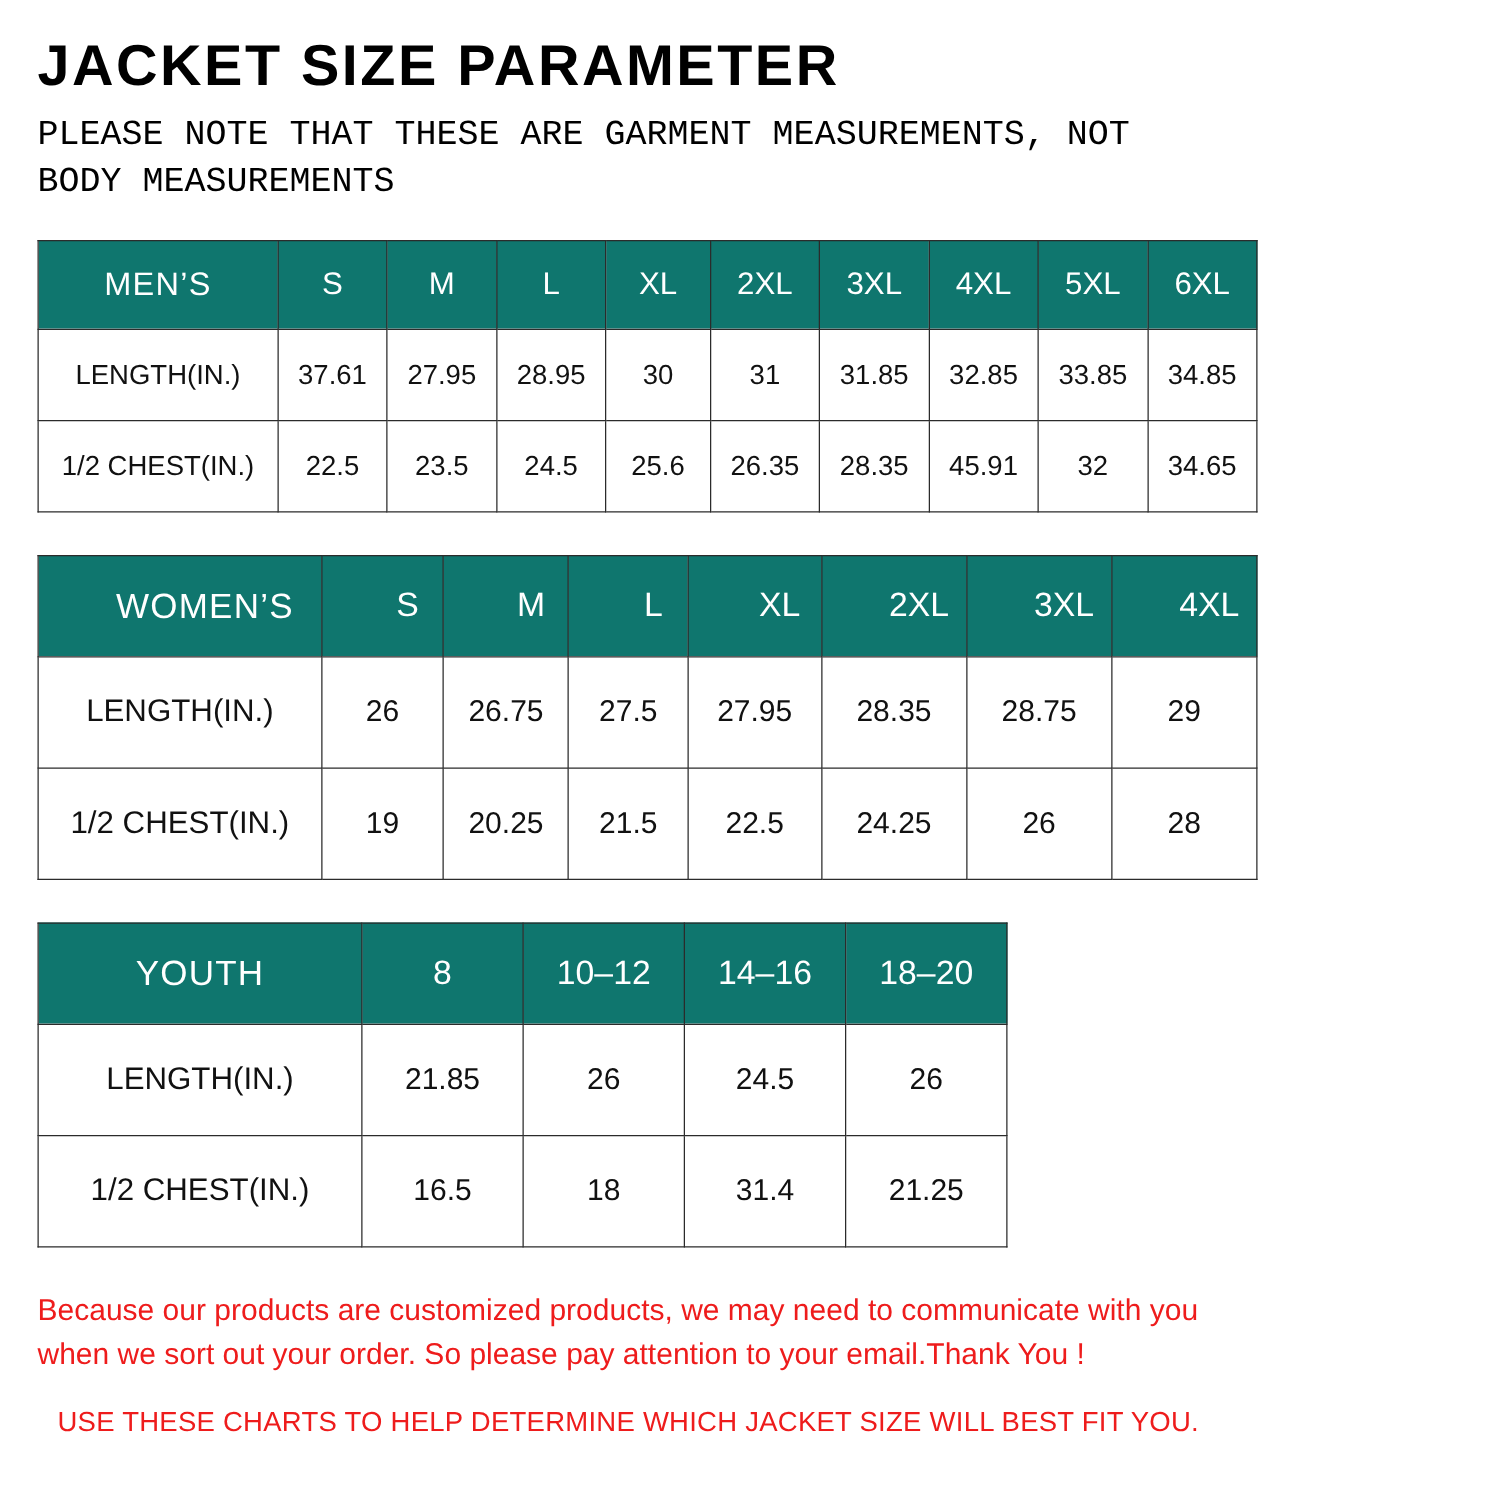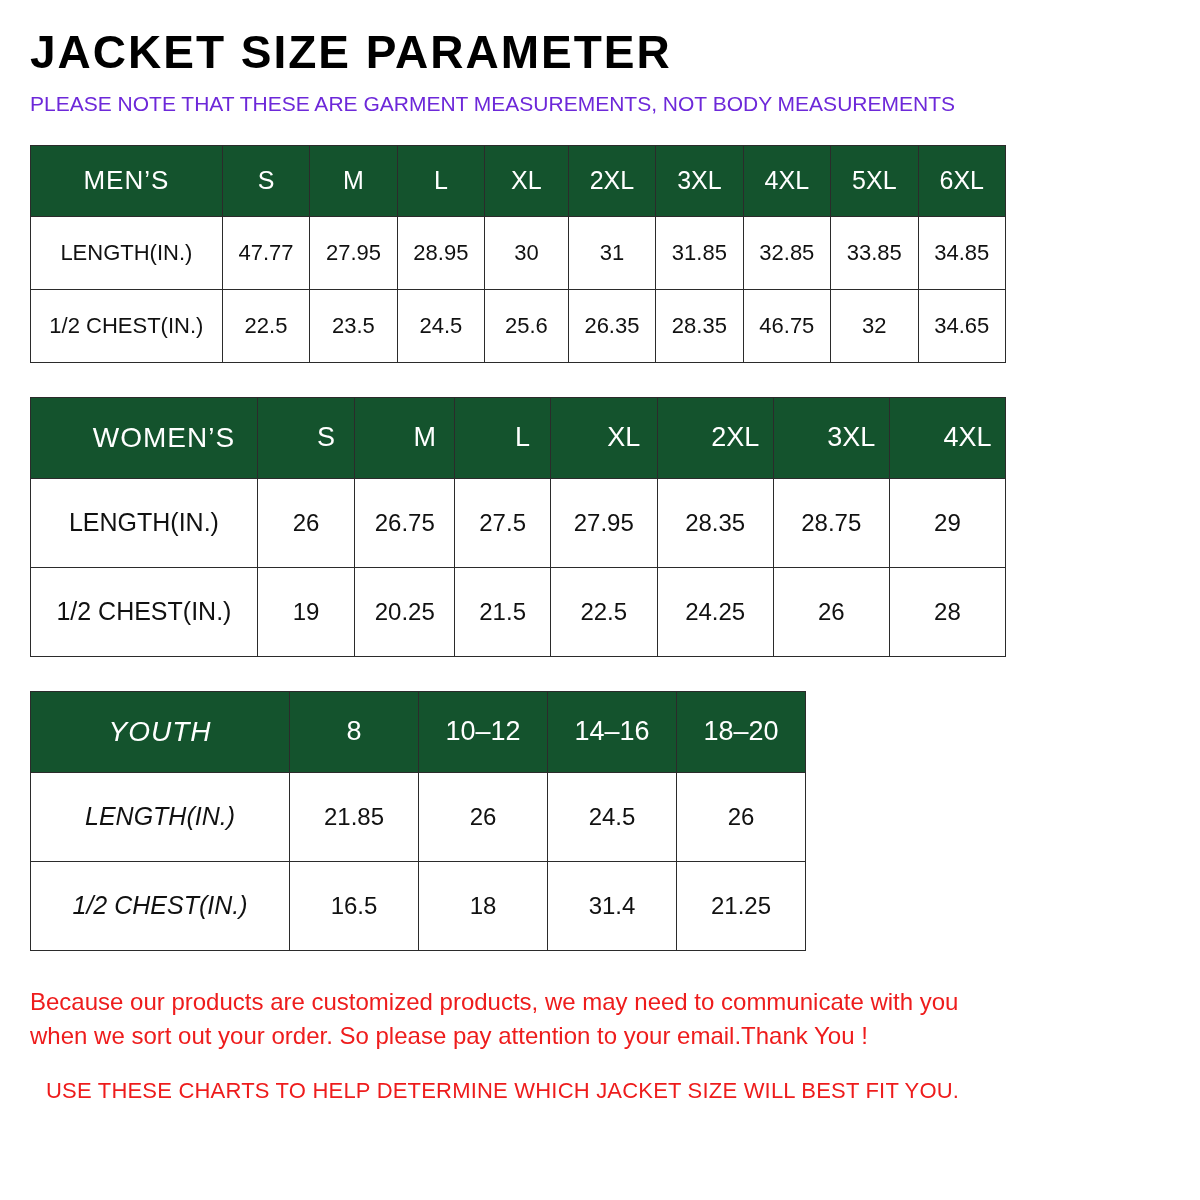--- a/index.html
+++ b/index.html
@@ -23,42 +23,43 @@
   }
   .title {
     font-size: 46px;
     font-weight: bold;
     letter-spacing: 2px;
     line-height: 1.05;
     margin: 0 0 14px 0;
     color: #000;
   }
   .note {
-    color: #6d28d9;
-    font-size: 21px;
+    color: #000000;
+    font-size: 28px;
     line-height: 1.35;
     margin: 0 0 26px 0;
     max-width: 930px;
+    font-family: Liberation Mono, monospace;
   }
   table.size-table {
     border-collapse: collapse;
     table-layout: fixed;
     margin-bottom: 34px;
   }
   table.size-table td {
     border: 1px solid #2b2b2b;
     text-align: center;
     vertical-align: middle;
     font-size: 22px;
     color: #111;
     background: #fff;
     padding: 0;
   }
   table.size-table tr.head td {
-    background: #14532d;
+    background: #0f766e;
     color: #ffffff;
     font-weight: normal;
   }
   td.label {
     text-align: center;
     font-size: 23px;
   }
   tr.head td.label {
     font-size: 26px;
     letter-spacing: 1px;
@@ -74,21 +75,21 @@
   .women tr.head td { height: 80px; padding-left: 40px; }
   .women td.label { width: 258px; }
   .women td.val { width: 120px; }
   .women tr.head td.label { font-size: 28px; }
   .women tr.head td.val { font-size: 27px; }
   .women td.val { font-size: 24px; }
   .women td.label { font-size: 25px; }
   
   .youth td { height: 88px; }
   .youth tr.head td { height: 80px; }
-  .youth td.label { width: 258px; font-style: italic; }
+  .youth td.label { width: 258px; }
   .youth td.val { width: 128px; }
   .youth tr.head td.label { font-size: 28px; }
   .youth tr.head td.val { font-size: 27px; }
   .youth td.val { font-size: 24px; }
   .youth td.label { font-size: 25px; }
 
   .footer-note {
     color: #ee1c1c;
     font-size: 24px;
     line-height: 1.45;
@@ -121,39 +122,39 @@
         <td class="val">L</td>
         <td class="val">XL</td>
         <td class="val">2XL</td>
         <td class="val">3XL</td>
         <td class="val">4XL</td>
         <td class="val">5XL</td>
         <td class="val">6XL</td>
       </tr>
       <tr>
         <td class="label">LENGTH(IN.)</td>
-        <td class="val">47.77</td>
+        <td class="val">37.61</td>
         <td class="val">27.95</td>
         <td class="val">28.95</td>
         <td class="val">30</td>
         <td class="val">31</td>
         <td class="val">31.85</td>
         <td class="val">32.85</td>
         <td class="val">33.85</td>
         <td class="val">34.85</td>
       </tr>
       <tr>
         <td class="label">1/2 CHEST(IN.)</td>
         <td class="val">22.5</td>
         <td class="val">23.5</td>
         <td class="val">24.5</td>
         <td class="val">25.6</td>
         <td class="val">26.35</td>
         <td class="val">28.35</td>
-        <td class="val">46.75</td>
+        <td class="val">45.91</td>
         <td class="val">32</td>
         <td class="val">34.65</td>
       </tr>
     </tbody>
   </table>
 
   <table class="size-table women">
     <tbody>
       <tr class="head">
         <td class="label">WOMEN’S</td>

